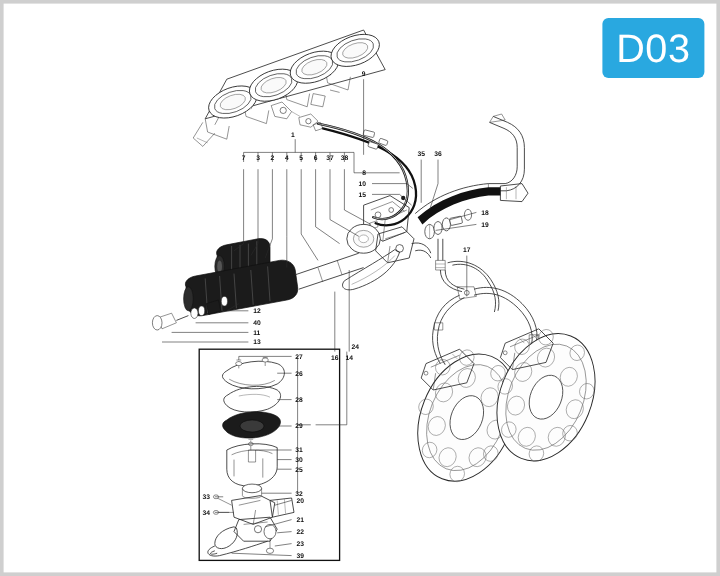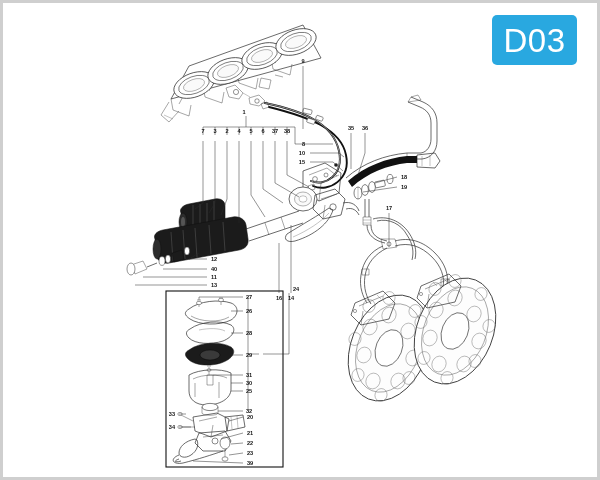--- a/index.html
+++ b/index.html
@@ -23,21 +23,21 @@
   }
   #diagram-canvas {
     position: absolute;
     left: 0;
     top: 0;
     width: 594px;
     height: 474px;
   }
   #badge {
     position: absolute;
-    right: 20px;
+    right: 10px;
     top: 12px;
     width: 85px;
     height: 50px;
     border-radius: 5px;
     display: flex;
     align-items: center;
     justify-content: center;
     z-index: 20;
   }
   #badge-text {

